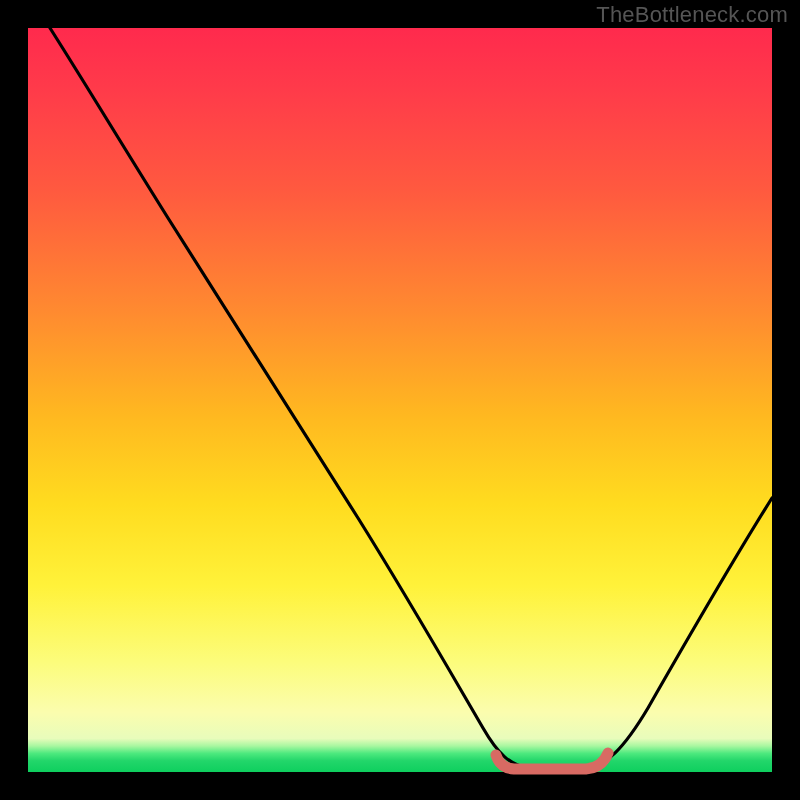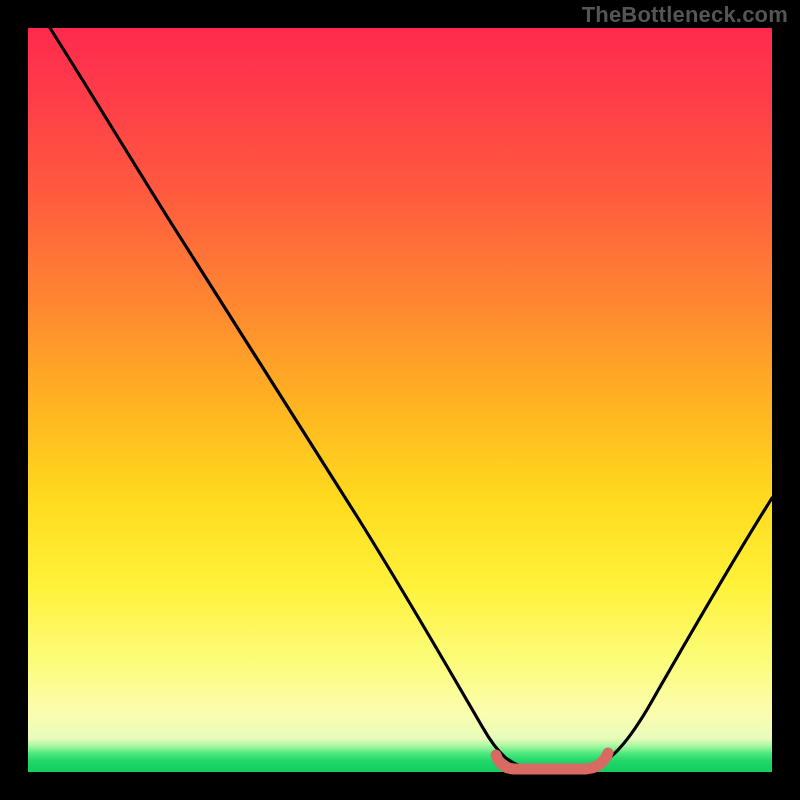--- a/index.html
+++ b/index.html
@@ -51,21 +51,21 @@
     width: 744px;
     height: 744px;
     overflow: visible;
   }
   .watermark {
     position: absolute;
     top: 2px;
     right: 12px;
     color: #555;
     font-size: 22px;
-    font-weight: 700;
+    font-weight: 400;
     letter-spacing: 0.2px;
     user-select: none;
   }
 </style>
 </head>
 <body>
 
 <div class="frame">
 
   <div class="watermark">TheBottleneck.com</div>

